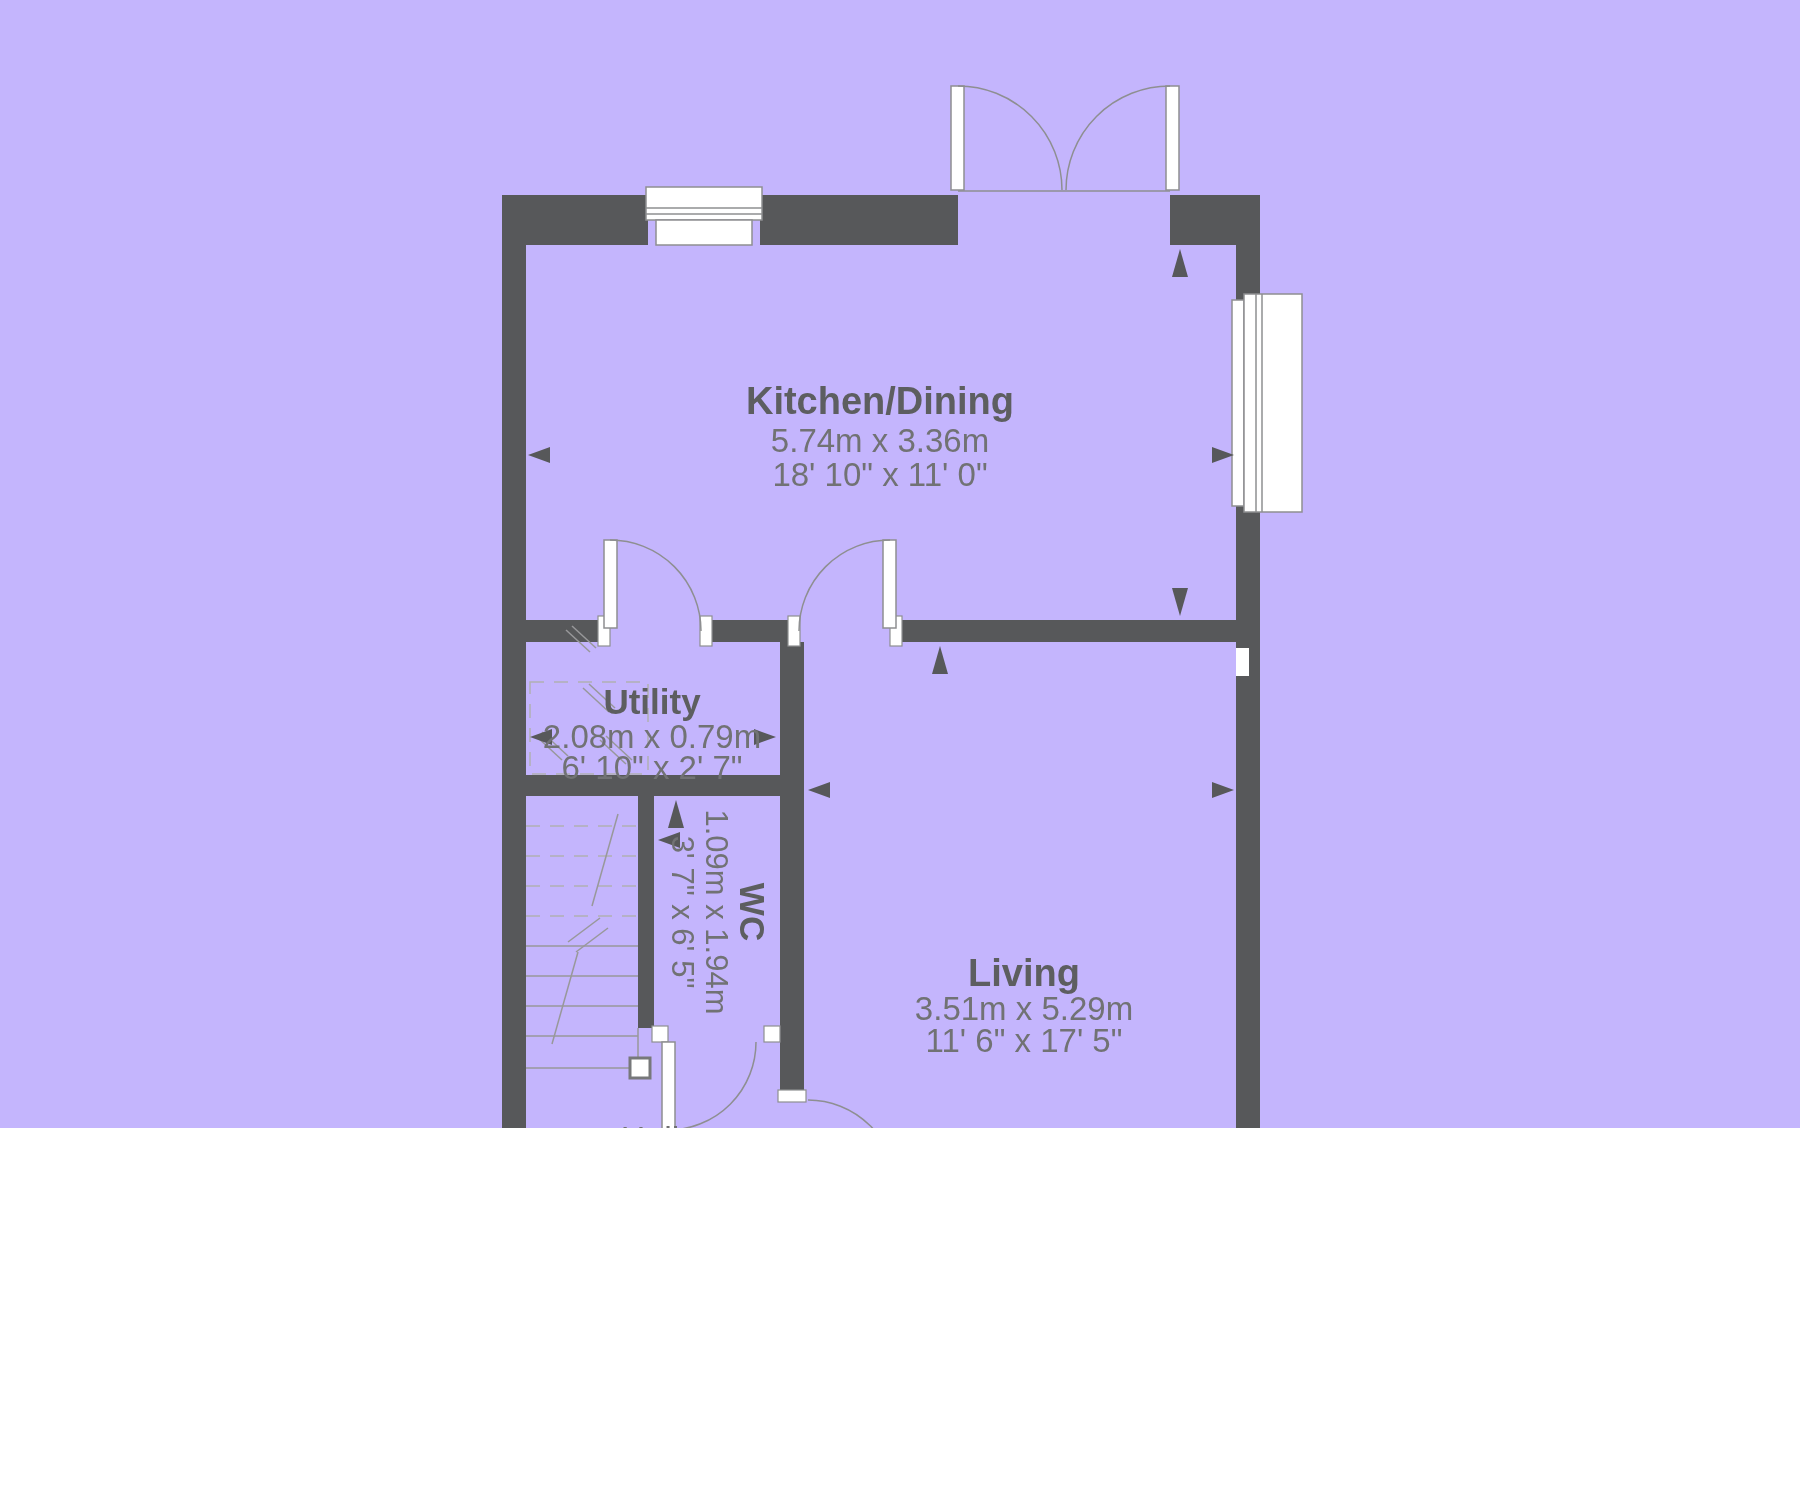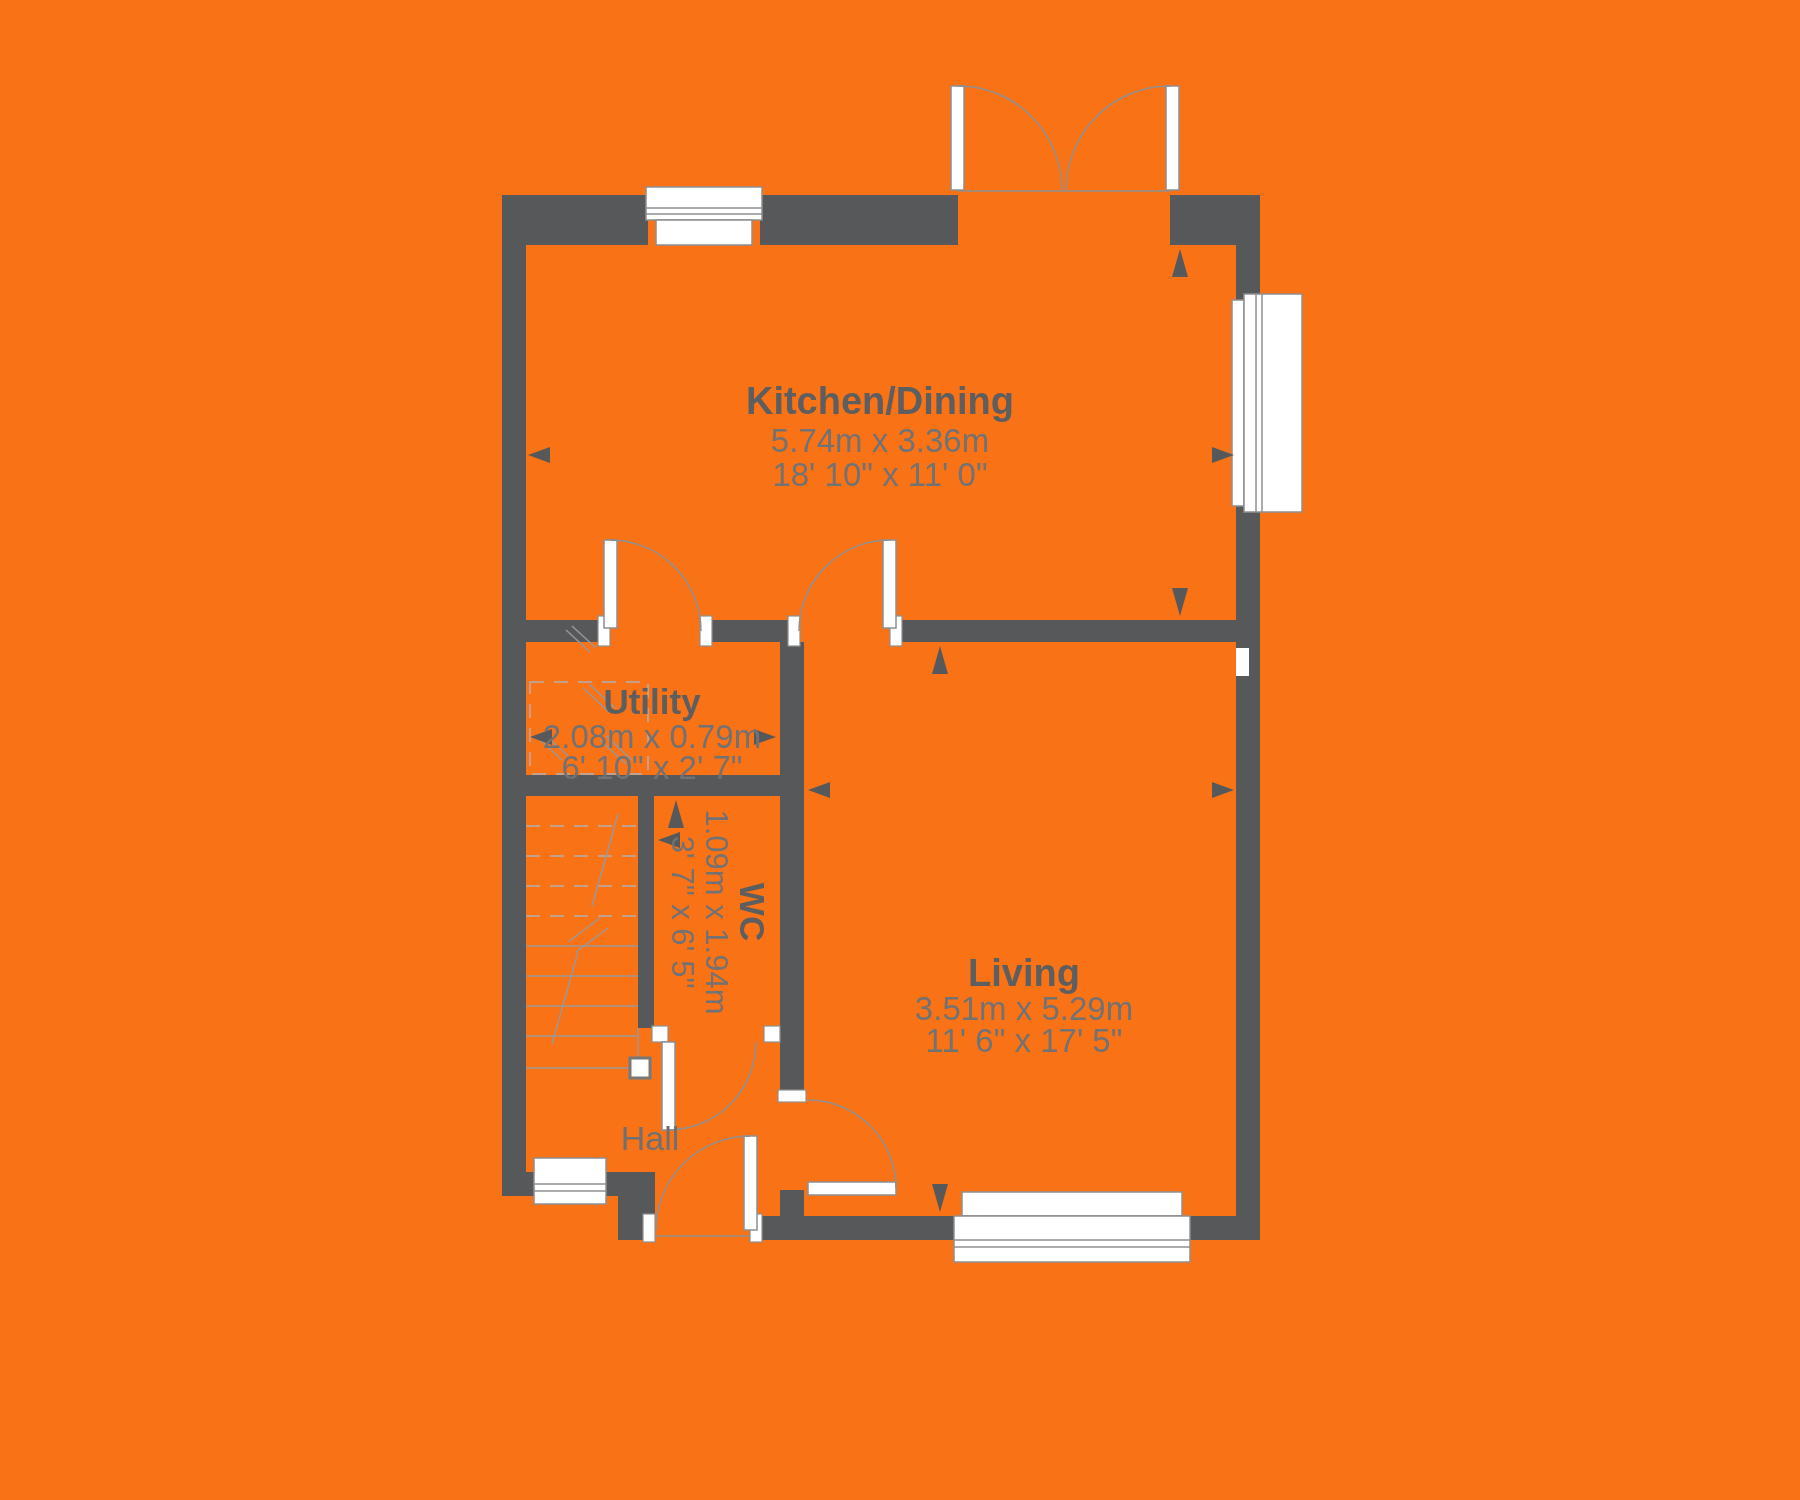--- a/index.html
+++ b/index.html
@@ -1,16 +1,16 @@
 <!DOCTYPE html>
 <html><head>
 <meta charset="utf-8">
 <style>
   html,body{margin:0;padding:0;background:#ffffff;}
-  #stage{position:relative;width:1800px;height:1500px;background:#f97316;overflow:hidden;}
+  #stage{position:relative;width:1800px;height:1128px;background:#c4b5fd;overflow:hidden;}
   svg{position:absolute;left:0;top:0;}
   svg text{font-family:"Liberation Sans","DejaVu Sans",sans-serif;}
   .room-title{font-weight:bold;font-size:38px;fill:#5d5e60;}
   .room-title.small{font-size:35px;}
   .room-dim{font-size:33px;fill:#717274;}
   .room-dim.small{font-size:31px;}
   .hall-label{font-size:34px;fill:#6f7072;}
   .wall{fill:#57585a;stroke:none;}
   .thin{stroke:#8e8f91;stroke-width:1.5;fill:none;}
   .leaf{fill:#ffffff;stroke:#8e8f91;stroke-width:1.5;}

